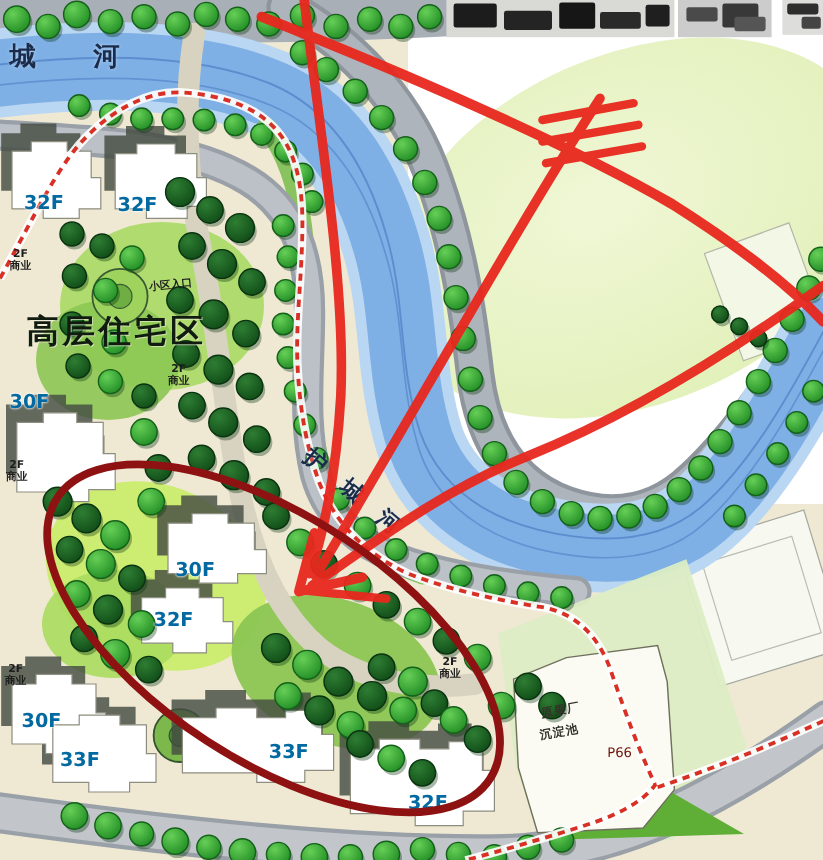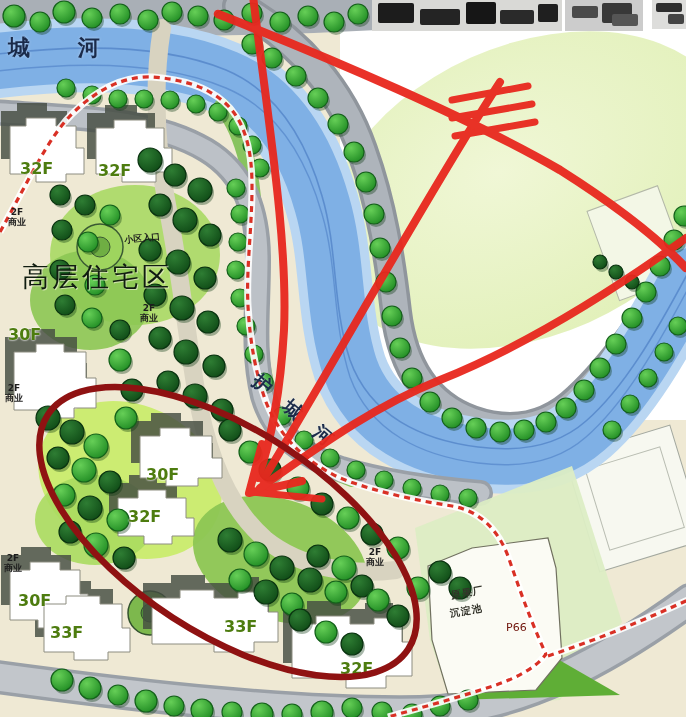--- a/index.html
+++ b/index.html
@@ -11,23 +11,23 @@
   #map{position:relative;width:686px;height:717px;overflow:hidden;background:var(--site-cream);}
   #map svg{position:absolute;left:0;top:0;}
   #labels{position:absolute;left:0;top:0;width:686px;height:717px;z-index:5;}
   #anno-layer{z-index:9;pointer-events:none;}
   .lbl{position:absolute;white-space:pre-line;line-height:1.1;transform-origin:left top;
        font-family:"DejaVu Sans",sans-serif;color:#111;}
   .river-big{font-size:22px;font-weight:bold;color:var(--label-navy);letter-spacing:20px;
              text-shadow:0 0 3px rgba(220,235,255,.55);}
   .river-mid{font-size:19px;font-weight:bold;color:var(--label-navy);letter-spacing:7px;
              text-shadow:0 0 3px rgba(220,235,255,.5);}
-  .area-big{font-size:27px;font-weight:normal;color:#101c10;letter-spacing:3px;
+  .area-big{font-size:27px;font-weight:bold;color:#101c10;letter-spacing:3px;
             text-shadow:1px 1px 0 rgba(240,240,215,.65);}
-  .floor{font-size:16px;font-weight:bold;color:#4d7c0f;
+  .floor{font-size:16px;font-weight:bold;color:#0369a1;
          text-shadow:0 0 2px #fff,0 0 2px #fff;}
   .tiny{font-size:9px;font-weight:bold;color:#1d1d1d;text-align:center;}
   .tiny2{font-size:10px;font-weight:bold;color:#33332a;letter-spacing:1px;}
   .p-label{font-size:11px;font-weight:normal;color:#70150c;}
 </style>
 </head>
 <body>
 
 <div id="map">
 

